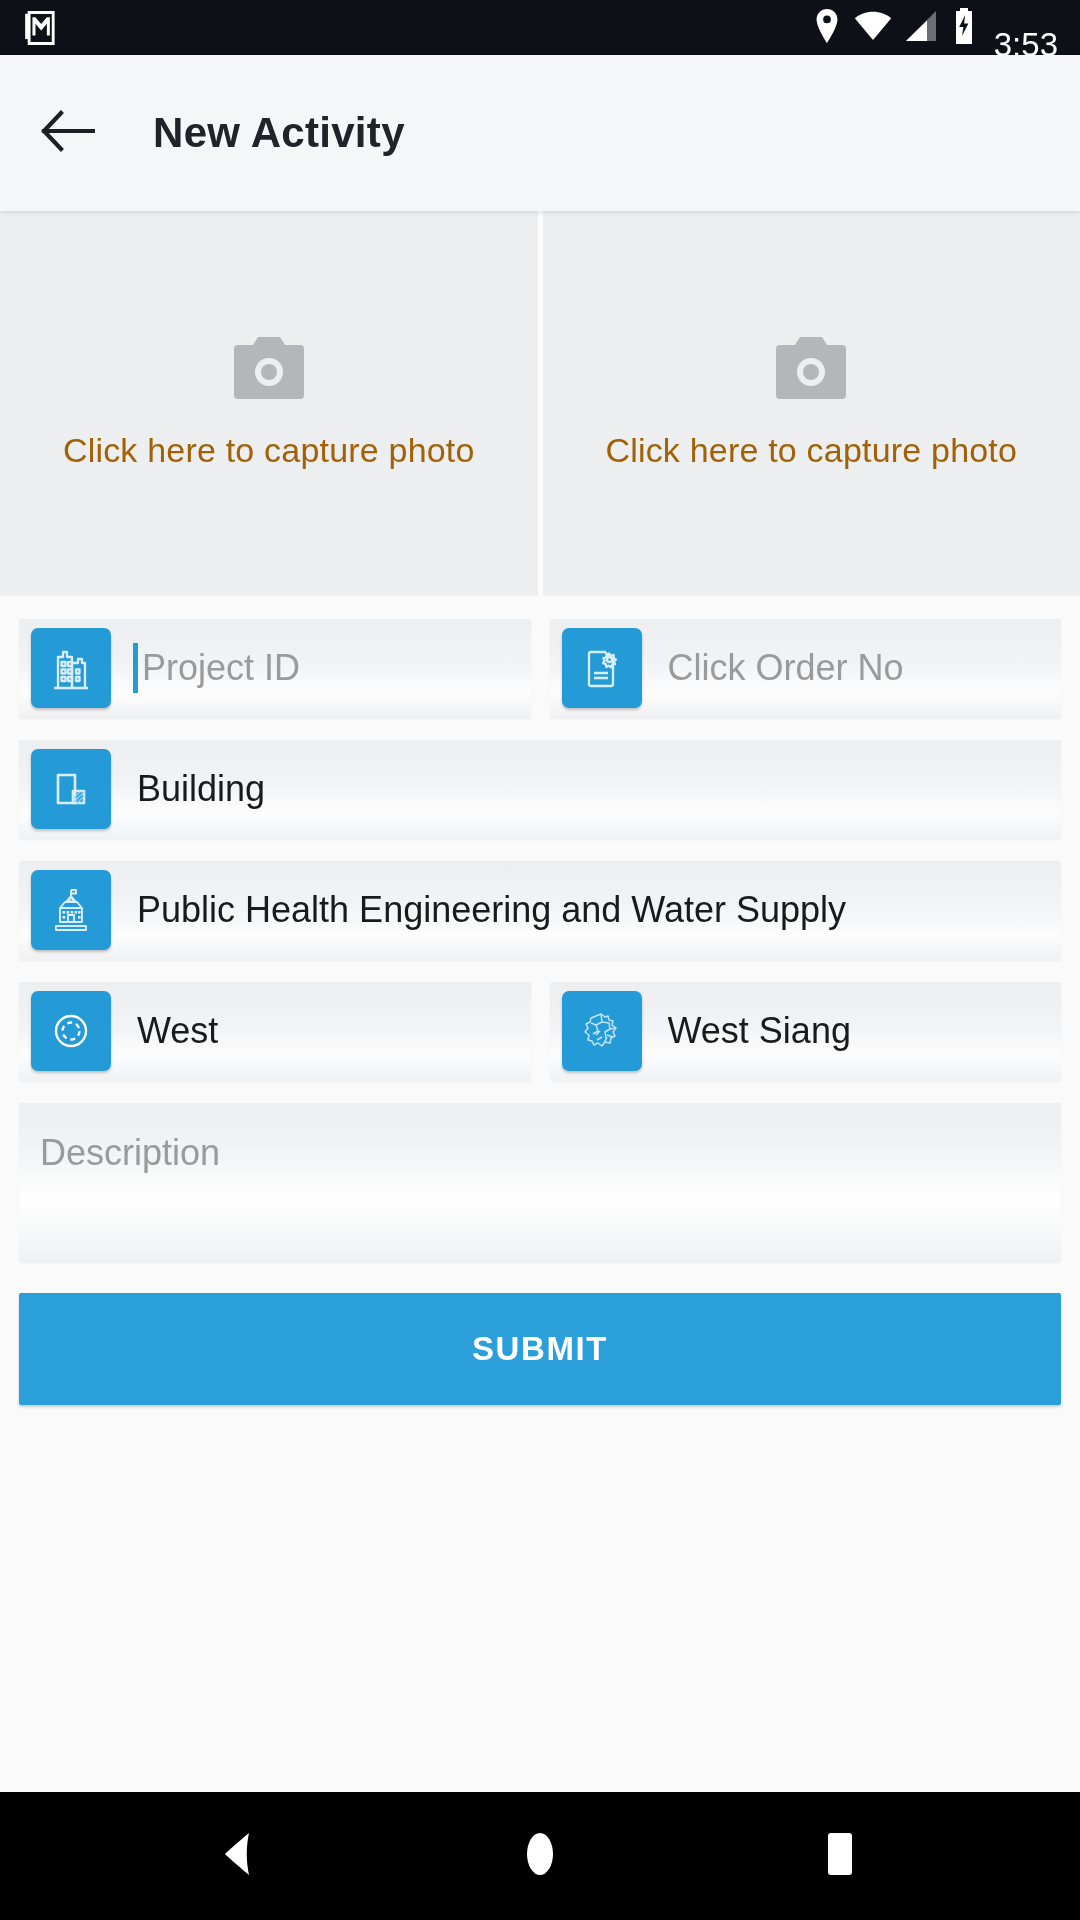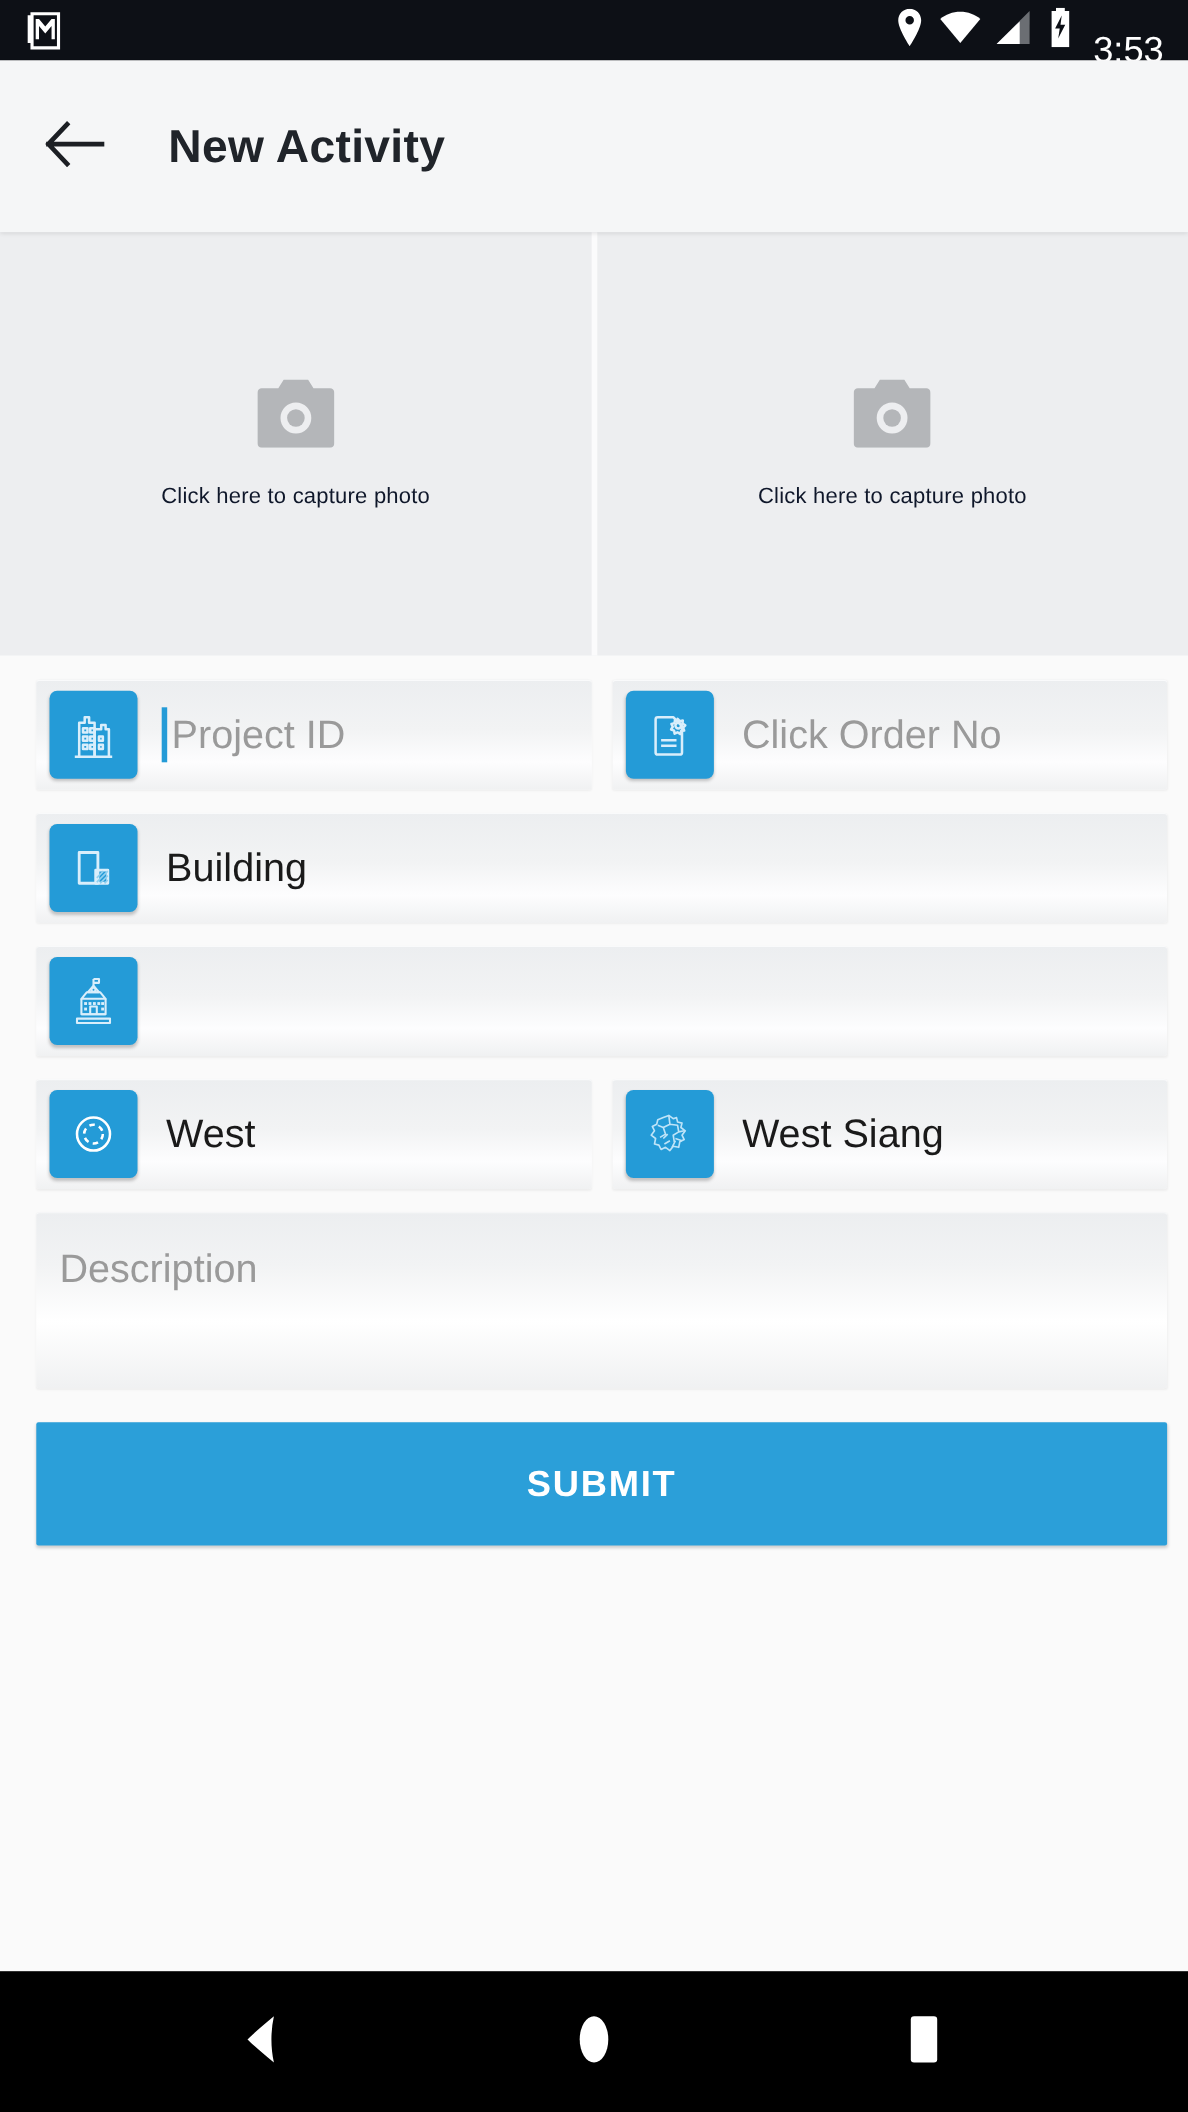--- a/index.html
+++ b/index.html
@@ -98,30 +98,30 @@
     align-items: center;
     justify-content: center;
     cursor: pointer;
     position: relative;
   }
   .photo-cell + .photo-cell {
     border-left: 5px solid #fbfbfc;
   }
   .cam-icon { margin-bottom: 28px; }
   .photo-label {
-    font-size: 20px;
-    color: #0f172a;
+    font-size: 34px;
+    color: #a16207;
     letter-spacing: 0.2px;
   }
 
   
   .form-area {
     flex: 1 1 auto;
     background: #fafafa;
-    padding: 22px 19px 0 33px;
+    padding: 22px 19px 0 19px;
     box-sizing: border-box;
   }
   .field-row {
     display: flex;
     gap: 19px;
     margin-bottom: 21px;
   }
   .field {
     flex: 1 1 0;
     min-width: 0;
@@ -369,20 +369,21 @@
               <rect x="15.5" y="25" width="2.6" height="2.6"></rect>
                 <rect x="19.5" y="25" width="2.6" height="2.6"></rect>
               <rect x="23.5" y="25" width="2.6" height="2.6"></rect>
                 <rect x="27.5" y="25" width="2.6" height="2.6"></rect>
               <rect x="31" y="25" width="2.6" height="2.6"></rect>
               <rect x="15.5" y="30" width="2.6" height="2.6"></rect>
                 <rect x="31" y="30" width="2.6" height="2.6"></rect>
             </g>
           </svg>
         </span>
+        <span class="field-text">Public Health Engineering and Water Supply</span>
       </div>
     </div>
 
     <div class="field-row">
       <div class="field">
         <span class="icon-tile">
           <svg width="48" height="48" viewBox="0 0 48 48">
             <circle cx="24" cy="24" r="15" fill="none" stroke="#ffffff" stroke-width="2.3"></circle>
             <circle cx="24" cy="24" r="8.5" fill="none" stroke="#ffffff" stroke-width="2.3" stroke-dasharray="5 4"></circle>
           </svg>

